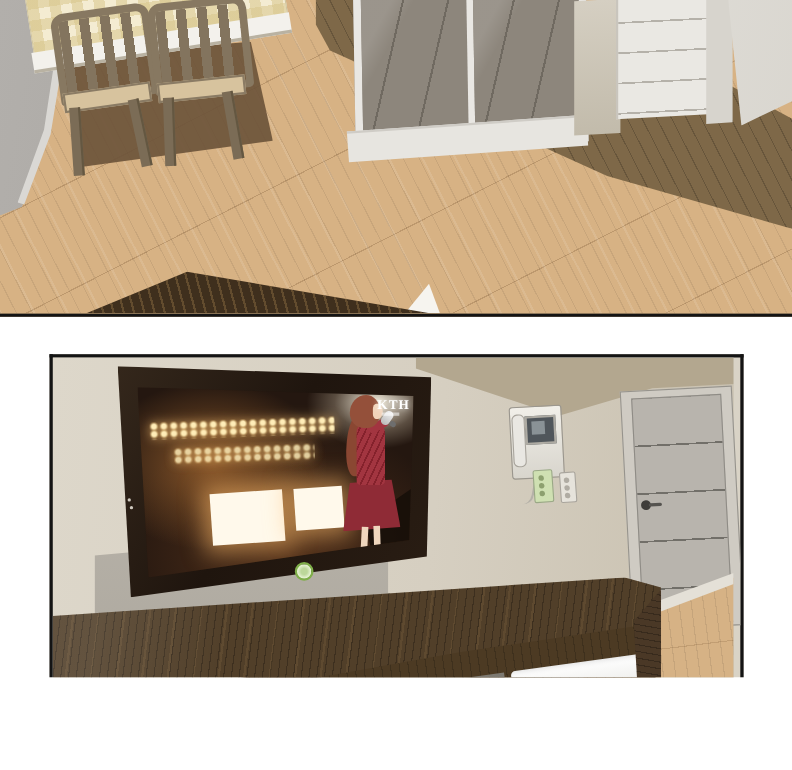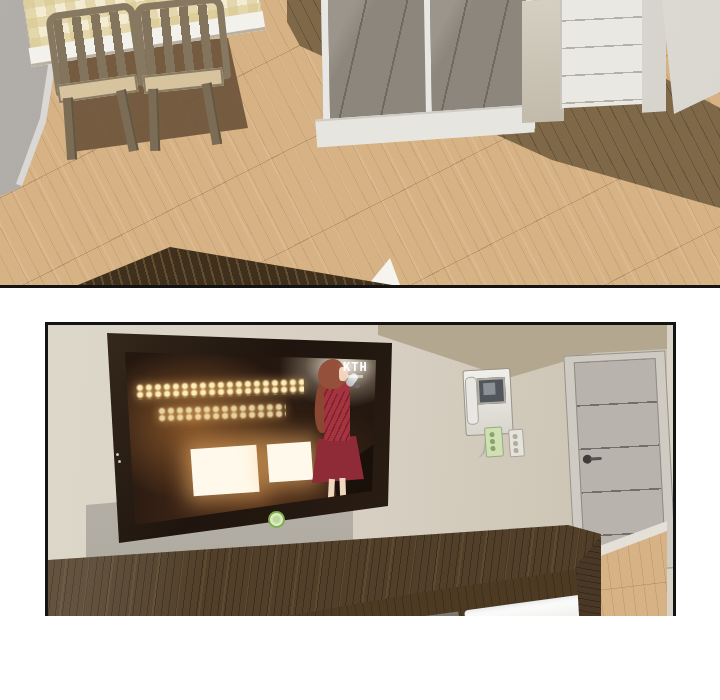--- a/index.html
+++ b/index.html
@@ -1,17 +1,17 @@
 <!DOCTYPE html>
 <html><head>
 <meta charset="utf-8">
 <style>
   html,body{margin:0;padding:0;background:#ffffff;}
   #stage{position:relative;width:720px;height:616px;overflow:hidden;background:#ffffff;
-         font-family:Liberation Mono, monospace;}
+         font-family:Liberation Serif, serif;}
   .abs{position:absolute;}
 
   
   #panel-top{left:0;top:0;width:720px;height:285px;border-bottom:3px solid #141414;overflow:hidden;background:#d7b284;}
   .floor-light{left:0;top:0;right:0;bottom:0;
     background-color:#d7b284;
     background-image:
       repeating-linear-gradient(63deg, rgba(0,0,0,0.07) 0 1px, rgba(0,0,0,0) 1px 13px),
       repeating-linear-gradient(63deg, rgba(255,255,255,0.10) 0 2px, rgba(255,255,255,0) 2px 27px),
       repeating-linear-gradient(153deg, rgba(120,85,50,0.28) 0 1px, rgba(0,0,0,0) 1px 88px);}

